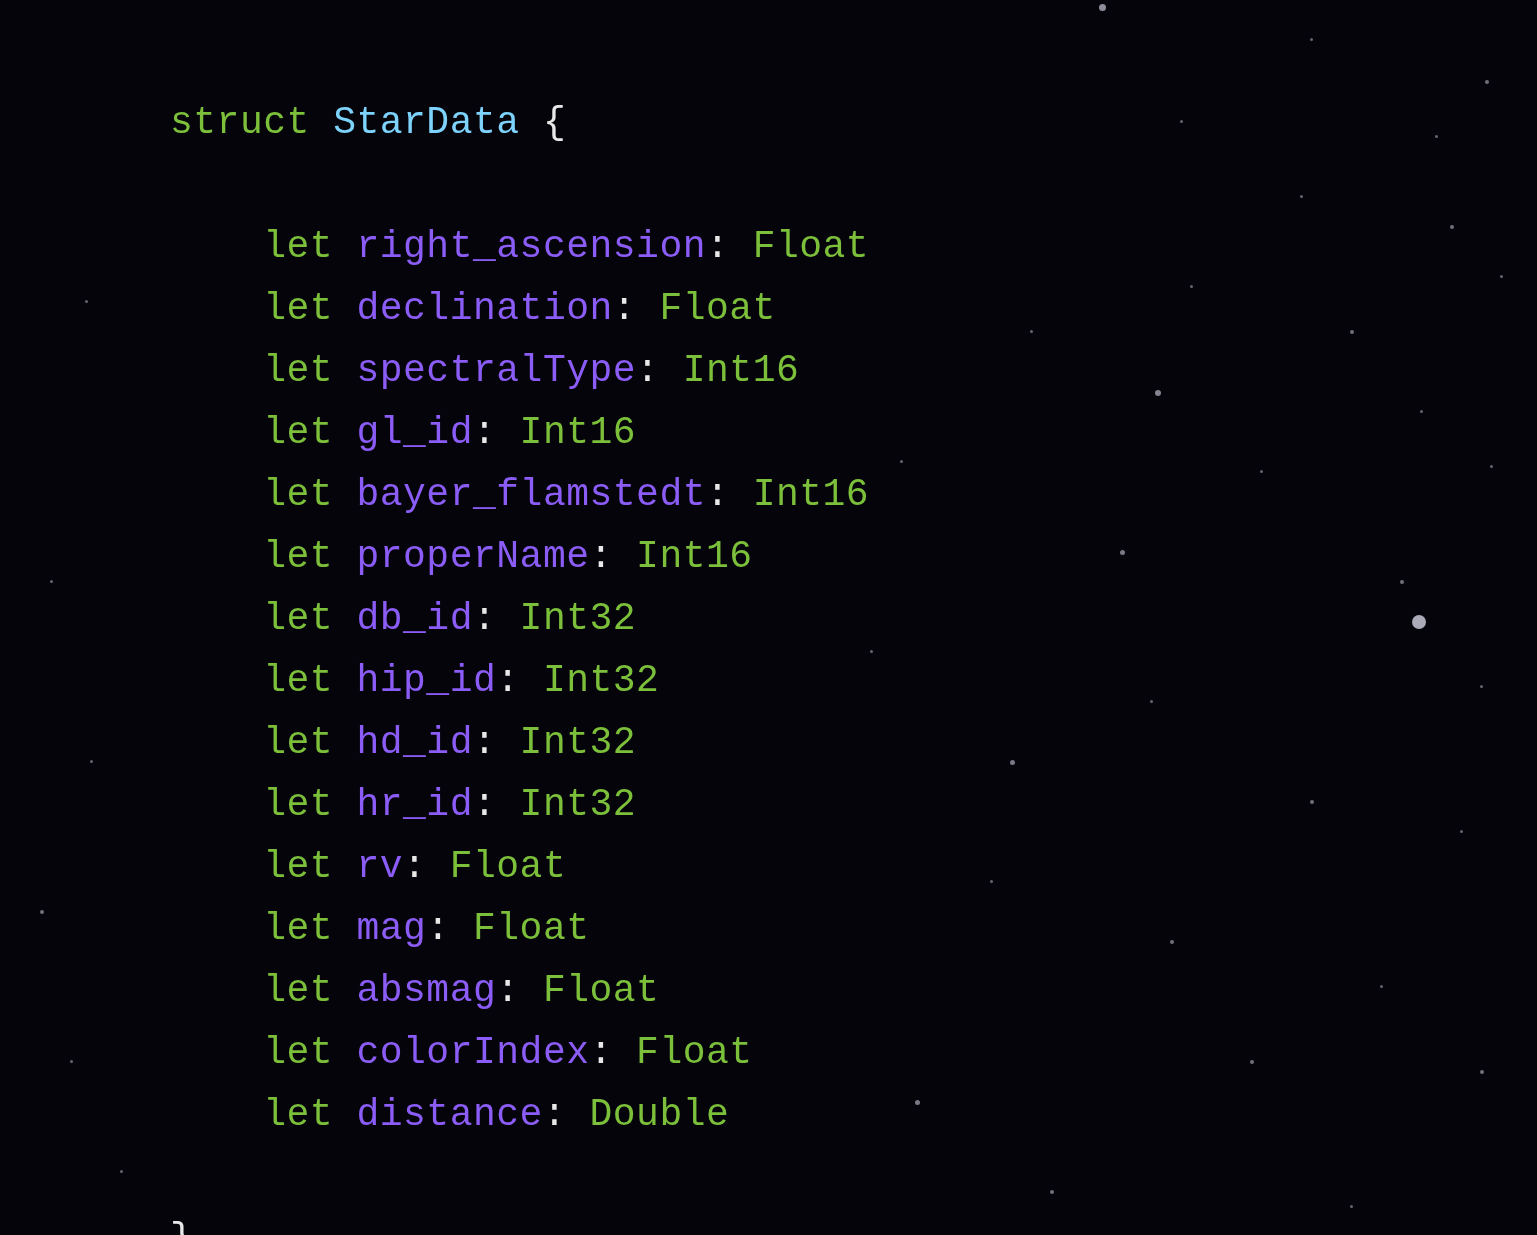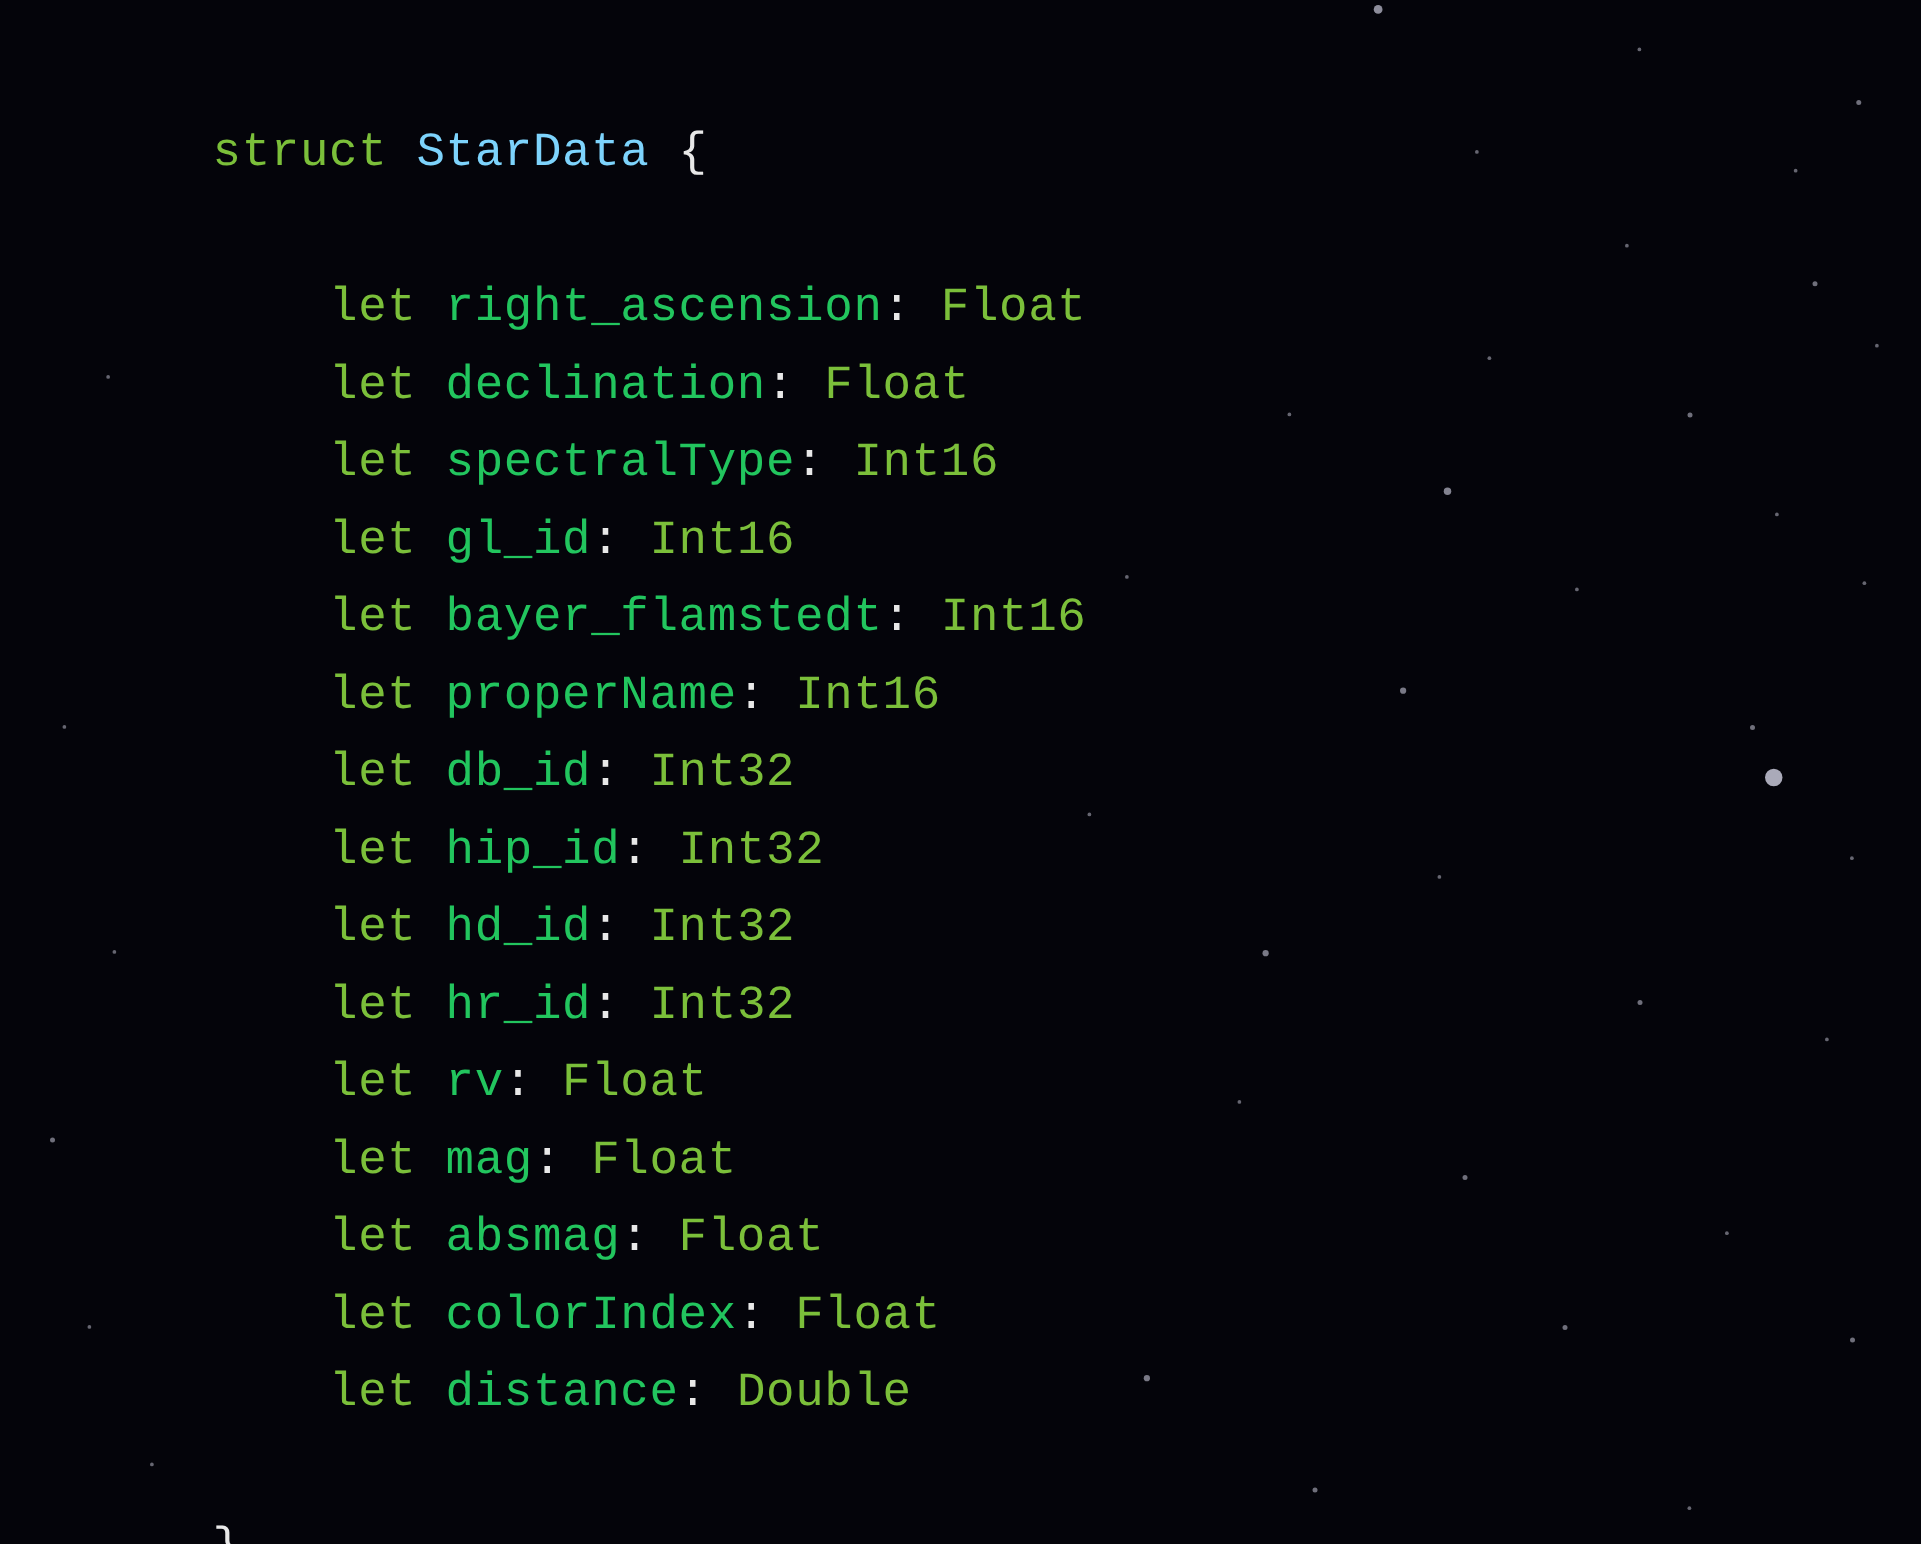--- a/index.html
+++ b/index.html
@@ -25,21 +25,21 @@
     left: 170px;
     top: 30px;
     font-size: 38px;
     line-height: 62px;
     white-space: pre;
     letter-spacing: 0.5px;
   }
   .kw   { color: #7bbf3a; margin-top: 32px; }   
   .type { color: #7bbf3a; margin-top: 12px; }   
   .name { color: #7dd3fc; }   
-  .id   { color: #22c55e; text-align: center; }   
+  .id   { color: #8b5cf6; text-align: center; }   
   .punc { color: #e8e8e8; }   
 </style>
 </head>
 <body>
 
 <div class="stars" id="starfield">
     <div class="star" style="left: 1099px; top: 4px; width: 7px; height: 7px; opacity: 0.7;"></div>
     <div class="star" style="left: 1310px; top: 38px; width: 3px; height: 3px; opacity: 0.5;"></div>
     <div class="star" style="left: 1485px; top: 80px; width: 4px; height: 4px; opacity: 0.55;"></div>
     <div class="star" style="left: 1180px; top: 120px; width: 3px; height: 3px; opacity: 0.5;"></div>

